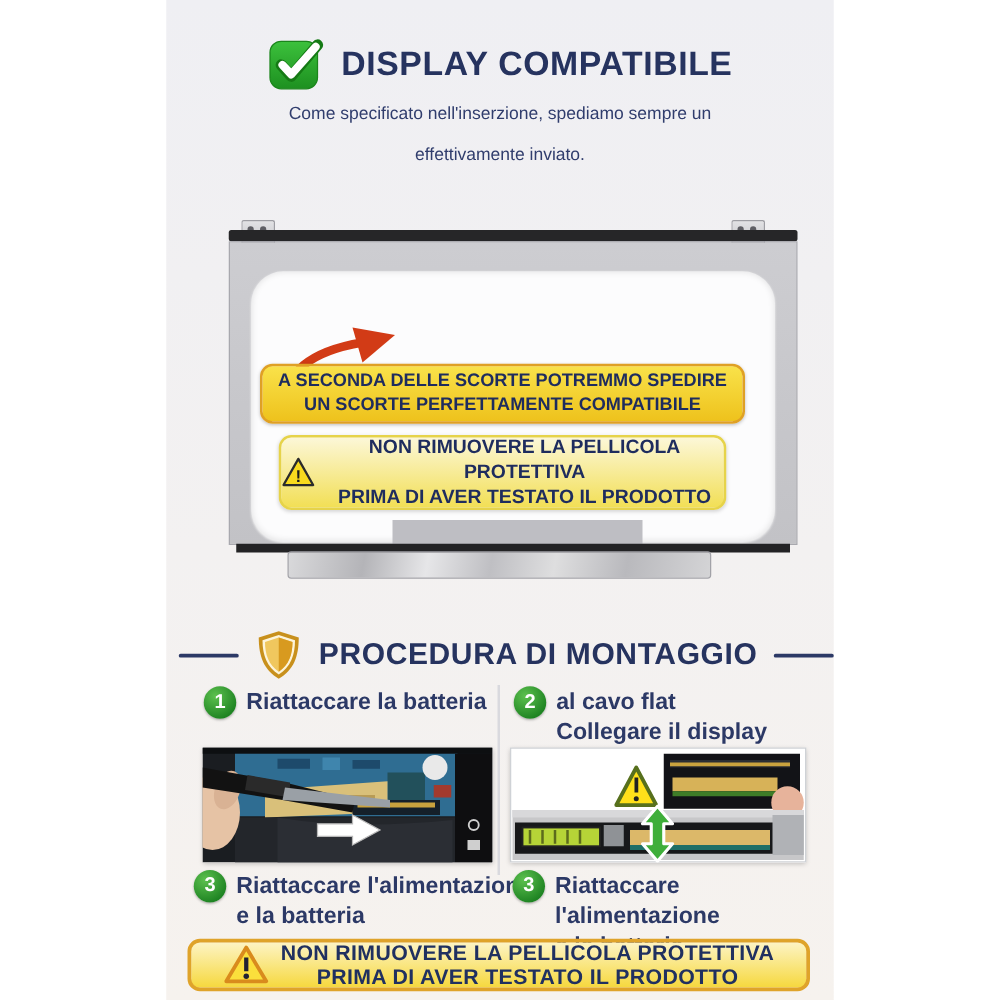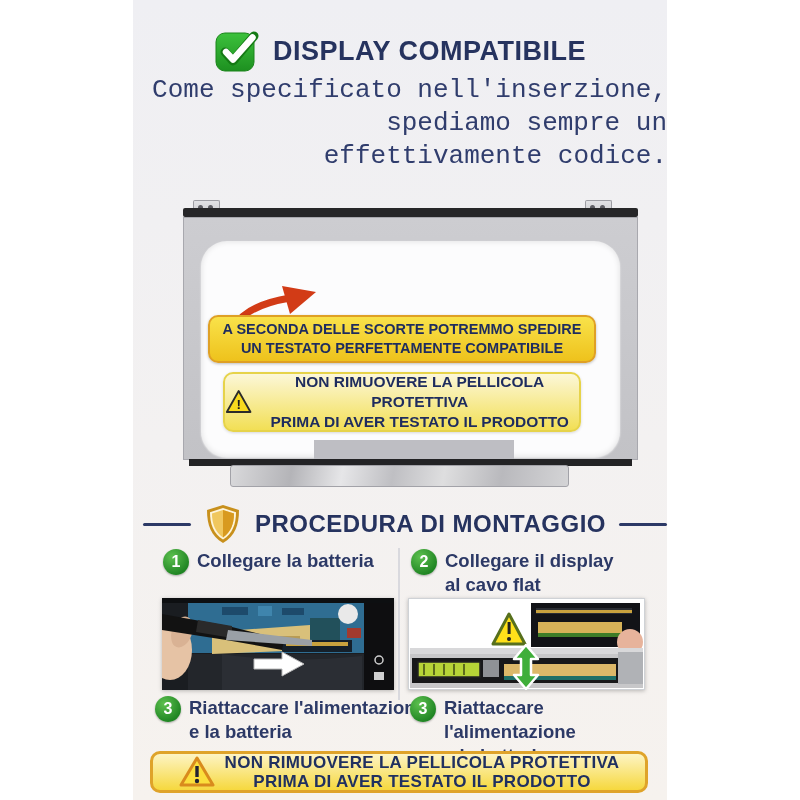--- a/index.html
+++ b/index.html
@@ -7,25 +7,25 @@
           font-family:"Liberation Sans",sans-serif;}
   .column{position:absolute;left:133px;top:0;width:534px;height:800px;
           background:linear-gradient(180deg,#efeff3 0%,#f3f1f1 55%,#f6f2ee 100%);}
 
   
   .header{position:absolute;top:28px;left:0;right:0;display:flex;justify-content:center;
           align-items:center;gap:13px;}
   .title{font-size:27px;font-weight:bold;color:#26335f;letter-spacing:.5px;}
 
   
-  .intro{position:absolute;top:74px;left:0;right:0;text-align:right;color:#303d6d;
-         font-size:26px;line-height:33px;font-family:Liberation Mono, monospace;}
-
-  
-  .panel{position:absolute;left:50px;top:200px;width:429px;height:290px;text-decoration:underline;}
+  .intro{position:absolute;top:74px;left:0;right:0;text-align:center;color:#303d6d;
+         font-size:14px;line-height:33px;}
+
+  
+  .panel{position:absolute;left:50px;top:176px;width:429px;height:290px;text-decoration:underline;}
   .bracket{position:absolute;top:0;width:25px;height:18px;background:linear-gradient(180deg,#e2e2e5,#c6c6ca);
            border:1px solid #9d9da3;border-bottom:none;border-radius:2px 2px 0 0;}
   .bracket .hole{position:absolute;top:4px;width:5px;height:5px;border-radius:50%;background:#5e5e64;}
   .topbar{position:absolute;left:0;top:8px;width:455px;height:9px;background:#262628;border-radius:2px;}
   .pbody{position:absolute;left:0;top:17px;width:453px;height:241px;background:linear-gradient(180deg,#cdcdd1,#c2c2c6);
          border:1px solid #a8a8ae;}
   .screen{position:absolute;left:17px;top:23px;width:419px;height:216px;background:#fcfcfd;
           border-radius:26px;box-shadow:0 0 6px rgba(0,0,0,.12) inset, 0 1px 2px rgba(255,255,255,.8);}
   .bezelpatch{position:absolute;left:130px;top:222px;width:200px;height:20px;background:#bebec3;}
   .bottombar{position:absolute;left:6px;top:259px;width:443px;height:7px;background:#232325;}
@@ -82,21 +82,21 @@
           <stop offset="0" stop-color="#3cc13c"></stop>
               <stop offset="1" stop-color="#1d9020"></stop>
         </linearGradient>
           </defs>
       </svg>
       <div class="title">DISPLAY COMPATIBILE</div>
     </div>
 
     <div class="intro">
       <div>Come specificato nell'inserzione, spediamo sempre un</div>
-      <div>effettivamente codice.</div>
+      <div>effettivamente inviato.</div>
     </div>
 
     <div class="panel">
       <div class="bracket" style="left:10px;">
         <span class="hole" style="left:4px;"></span>
         <span class="hole" style="left:14px;"></span>
       </div>
       <div class="bracket" style="left:402px;">
         <span class="hole" style="left:4px;"></span>
         <span class="hole" style="left:14px;"></span>
@@ -109,21 +109,21 @@
       <div class="bottombar"></div>
       <div class="foil"></div>
 
       <svg style="position:absolute;left:35px;top:85px;" width="120" height="70" viewBox="0 0 120 70">
         <path d="M14 62 C 8 38, 30 20, 72 13" fill="none" stroke="#d23b16" stroke-width="7" stroke-linecap="round"></path>
         <polygon points="64,1 98,7 72,29" fill="#d23b16"></polygon>
       </svg>
 
       <div class="callout1">
         <div>A SECONDA DELLE SCORTE POTREMMO SPEDIRE</div>
-        <div>UN TESTATO PERFETTAMENTE COMPATIBILE</div>
+        <div>UN SCORTE PERFETTAMENTE COMPATIBILE</div>
       </div>
 
       <div class="callout2">
         <svg width="30" height="28" viewBox="0 0 30 28">
           <path d="M15 2 L28 25 L2 25 Z" fill="#f8da1e" stroke="#2b2b2b" stroke-width="2" stroke-linejoin="round"></path>
           <text x="15" y="22" text-anchor="middle" font-size="15" font-weight="bold" fill="#1c1c1c">!</text>
         </svg>
         <div class="txt">
           <div>NON RIMUOVERE LA PELLICOLA PROTETTIVA</div>
           <div>PRIMA DI AVER TESTATO IL PRODOTTO</div>
@@ -141,29 +141,29 @@
       </svg>
       <div class="title2">PROCEDURA DI MONTAGGIO</div>
       <div class="hline"></div>
     </div>
 
     <div class="divider"></div>
 
     <div class="step" style="left:30px;top:549px;">
       <div class="badge">1</div>
       <div class="steptext">
-        <div>Collegare la batteria</div>
+        <div>Riattaccare la batteria</div>
       </div>
     </div>
 
     <div class="step" style="left:278px;top:549px;">
       <div class="badge">2</div>
       <div class="steptext">
+        <div>al cavo flat</div>
         <div>Collegare il display</div>
-        <div>al cavo flat</div>
       </div>
     </div>
 
     <svg class="shot" style="left:29px;top:598px;" width="232" height="92" viewBox="0 0 232 92">
       <rect width="232" height="92" fill="#1a1d21"></rect>
       <rect x="0" y="0" width="232" height="5" fill="#0d0f11"></rect>
       <rect x="26" y="5" width="178" height="50" fill="#2f6d92"></rect>
       <rect x="60" y="9" width="26" height="8" fill="#1d4a6b"></rect>
       <rect x="96" y="8" width="14" height="10" fill="#3f85ad"></rect>
       <rect x="120" y="10" width="22" height="7" fill="#1d4a6b"></rect>

